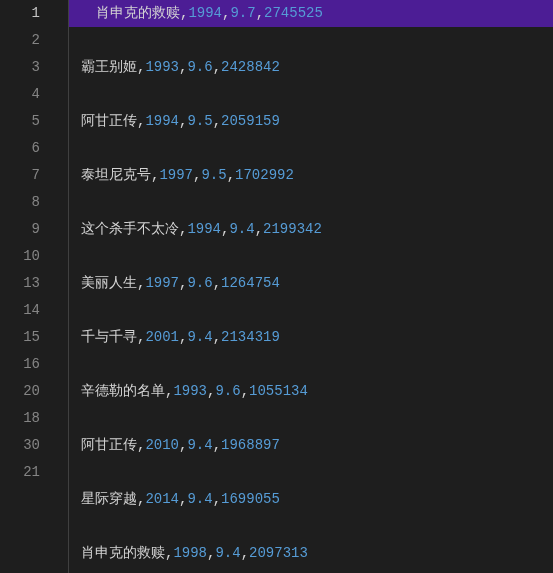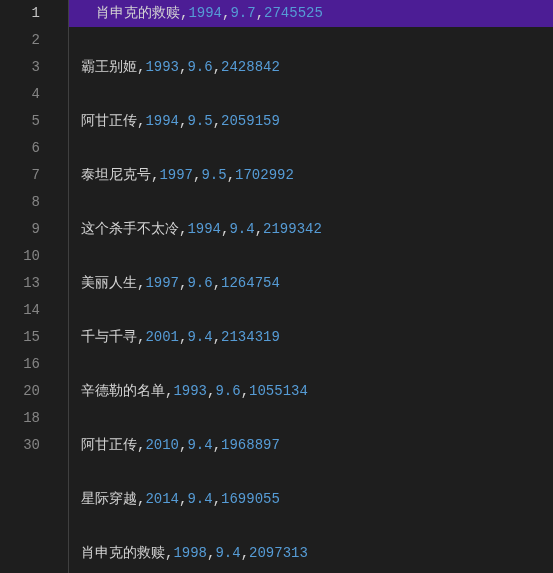--- a/index.html
+++ b/index.html
@@ -79,20 +79,21 @@
       <div class="gutter-line">8</div>
       <div class="gutter-line">9</div>
       <div class="gutter-line">10</div>
       <div class="gutter-line">13</div>
       <div class="gutter-line">14</div>
       <div class="gutter-line">15</div>
       <div class="gutter-line">16</div>
       <div class="gutter-line">20</div>
       <div class="gutter-line">18</div>
       <div class="gutter-line">30</div>
+      <div class="gutter-line">21</div>
     </div>
   <div class="divider"></div>
   <div class="code">
     <div class="code-inner" id="code-inner">
         <div class="code-line selected"><span class="tok-text">肖申克的救赎</span><span class="tok-punc">,</span><span class="tok-num">1994</span><span class="tok-punc">,</span><span class="tok-num">9.7</span><span class="tok-punc">,</span><span class="tok-num">2745525</span></div>
         <div class="code-line"></div>
         <div class="code-line"><span class="tok-text">霸王别姬</span><span class="tok-punc">,</span><span class="tok-num">1993</span><span class="tok-punc">,</span><span class="tok-num">9.6</span><span class="tok-punc">,</span><span class="tok-num">2428842</span></div>
         <div class="code-line"></div>
         <div class="code-line"><span class="tok-text">阿甘正传</span><span class="tok-punc">,</span><span class="tok-num">1994</span><span class="tok-punc">,</span><span class="tok-num">9.5</span><span class="tok-punc">,</span><span class="tok-num">2059159</span></div>
         <div class="code-line"></div>

